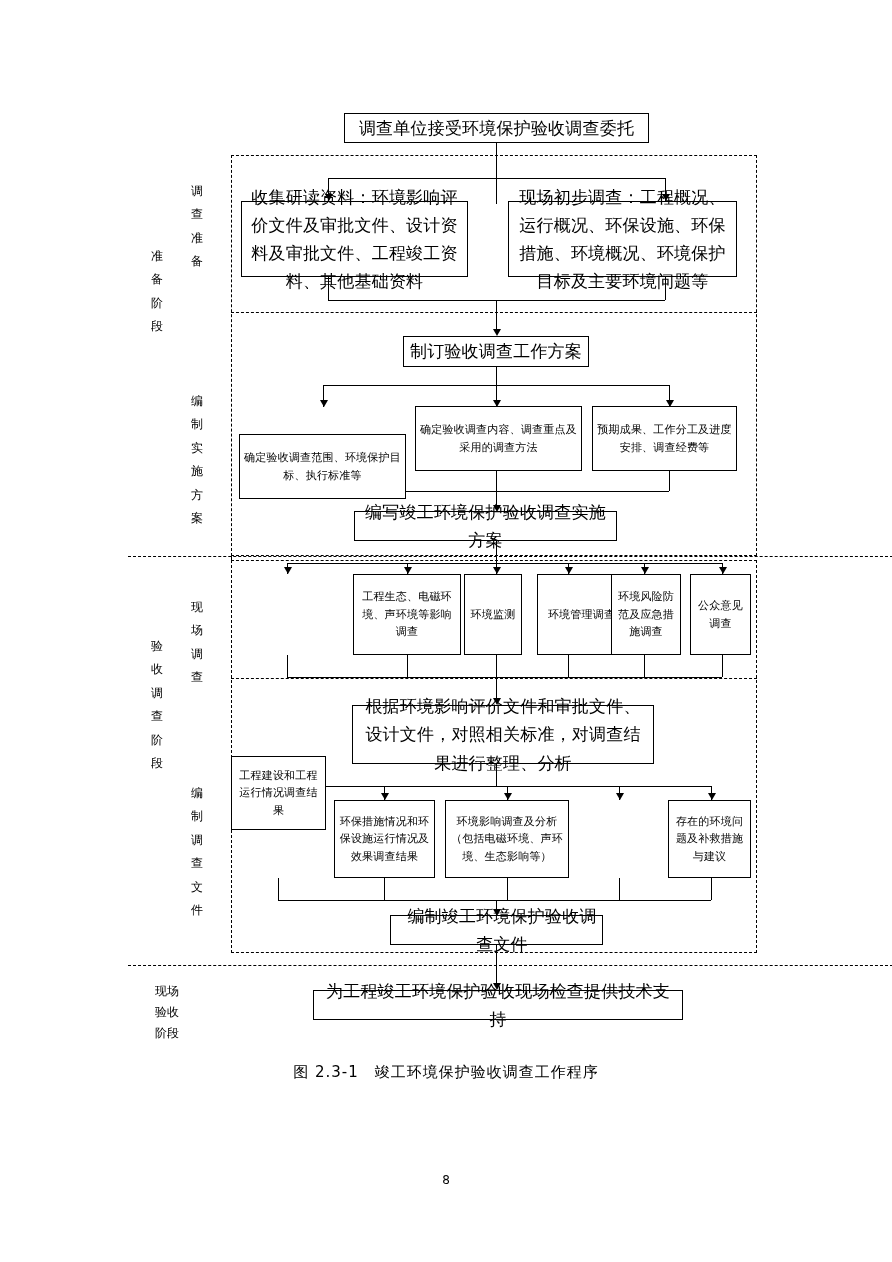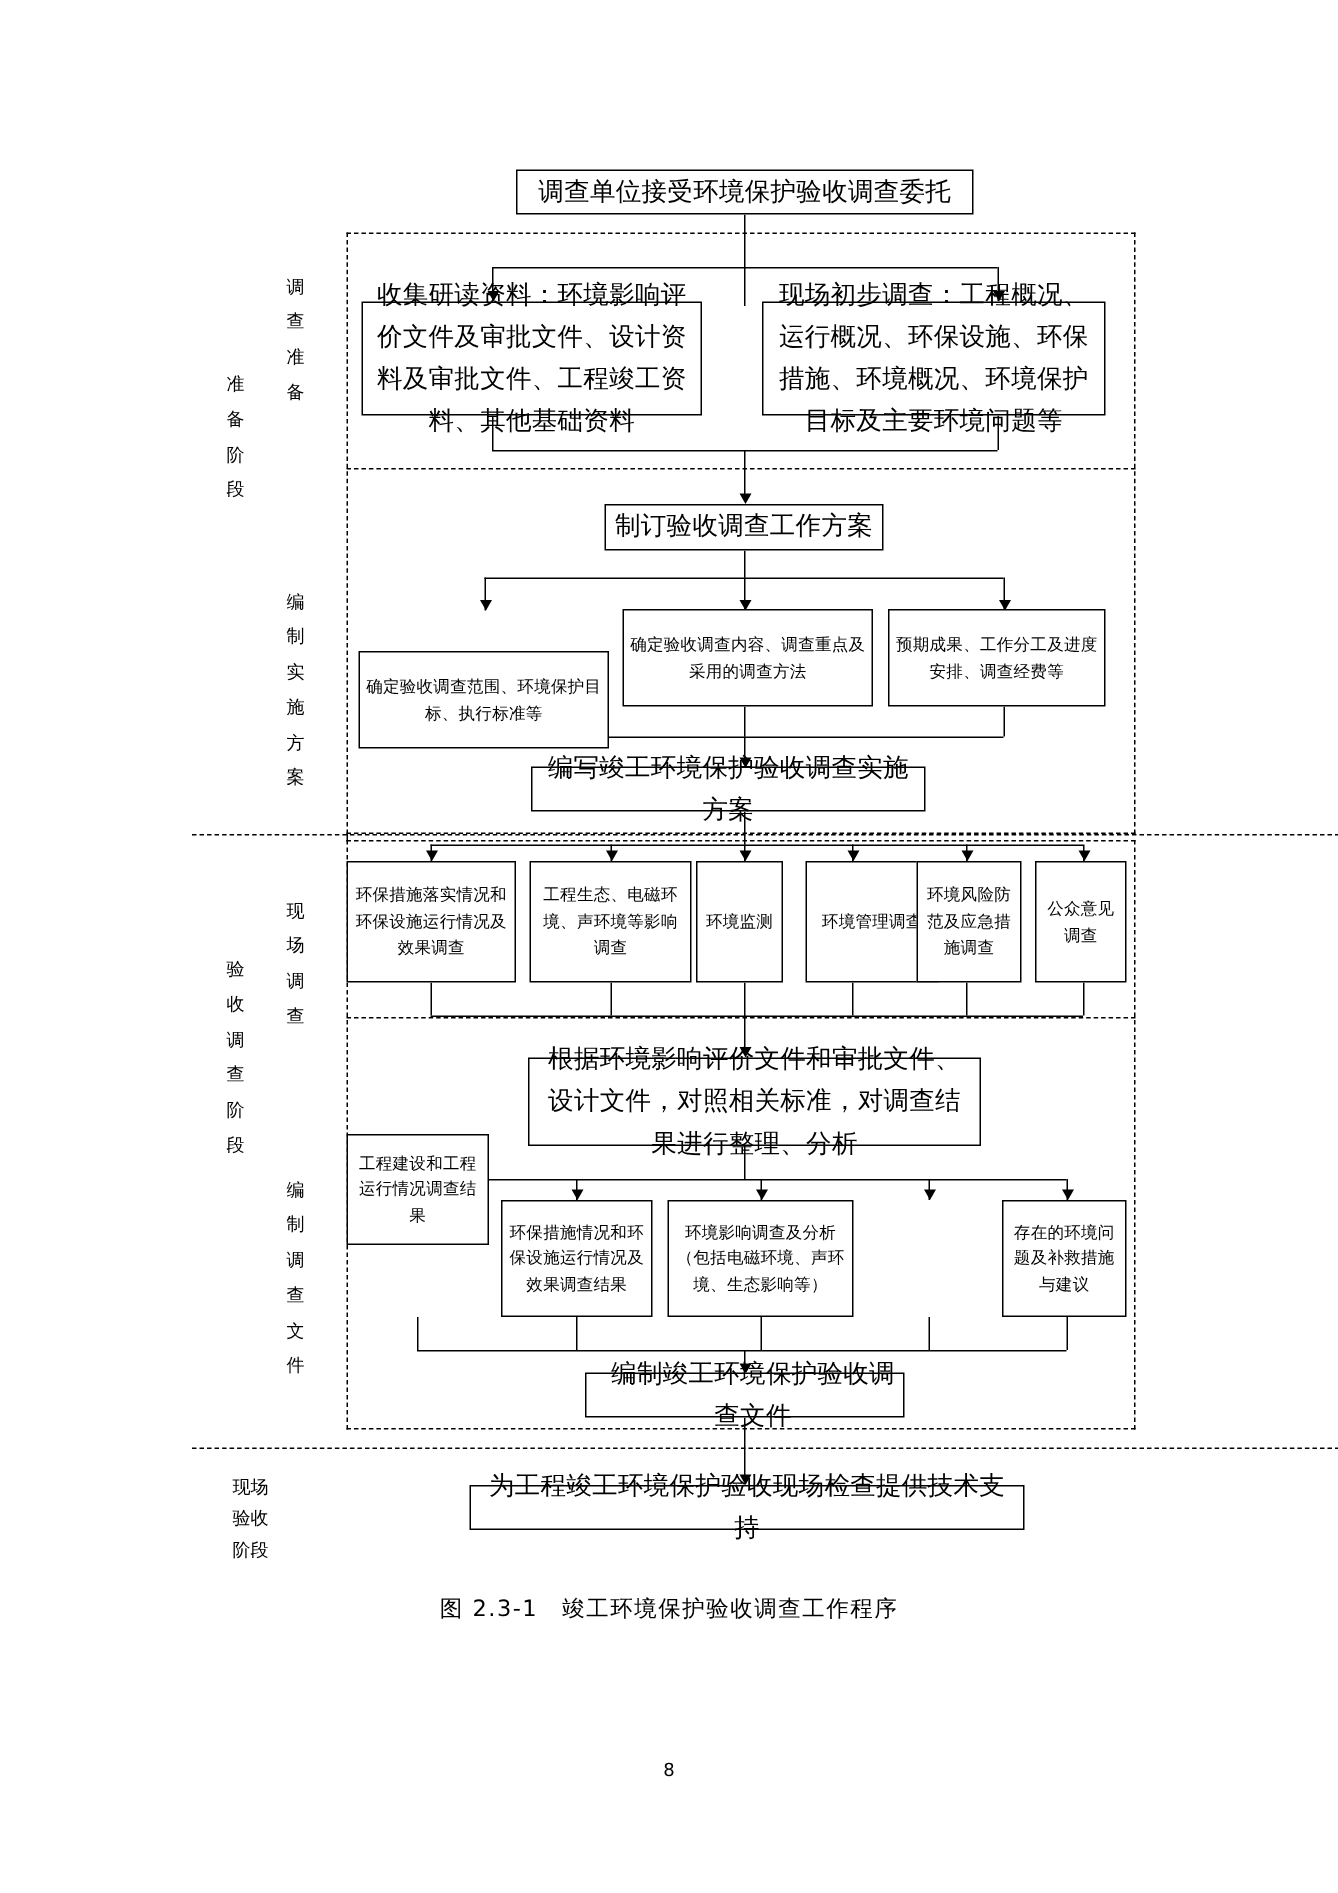--- a/index.html
+++ b/index.html
@@ -209,21 +209,20 @@
   <div class="box" style="left:403px;top:336px;width:186px;height:31px;">制订验收调查工作方案</div>
 
   <div class="box small" style="left:239px;top:386px;width:167px;height:65px;margin-top:48px;">确定验收调查范围、环境保护目标、执行标准等</div>
 
   <div class="box small" style="left:415px;top:406px;width:167px;height:65px;">确定验收调查内容、调查重点及采用的调查方法</div>
 
   <div class="box small" style="left:592px;top:406px;width:145px;height:65px;">预期成果、工作分工及进度安排、调查经费等</div>
 
   <div class="box" style="left:354px;top:511px;width:263px;height:30px;">编写竣工环境保护验收调查实施方案</div>
 
-  <div class="box small" style="left:231px;top:574px;width:113px;height:81px;">环保措施落实情况和环保设施运行情况及效果调查</div>
 
   <div class="box small" style="left:353px;top:574px;width:108px;height:81px;">工程生态、电磁环境、声环境等影响调查</div>
 
   <div class="box small" style="left:464px;top:574px;width:58px;height:81px;">环境监测</div>
 
   <div class="box small" style="left:537px;top:574px;width:89px;height:81px;">环境管理调查</div>
 
   <div class="box small" style="left:611px;top:574px;width:70px;height:81px;">环境风险防范及应急措施调查</div>
 
   <div class="box small" style="left:690px;top:574px;width:61px;height:81px;">公众意见调查</div>

